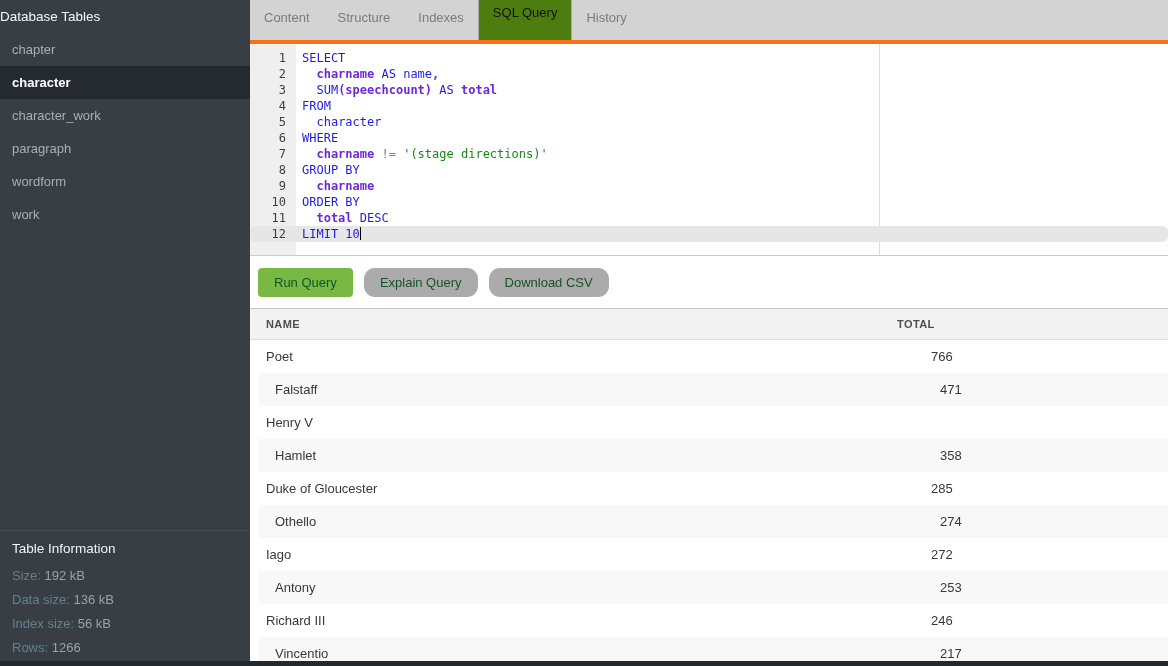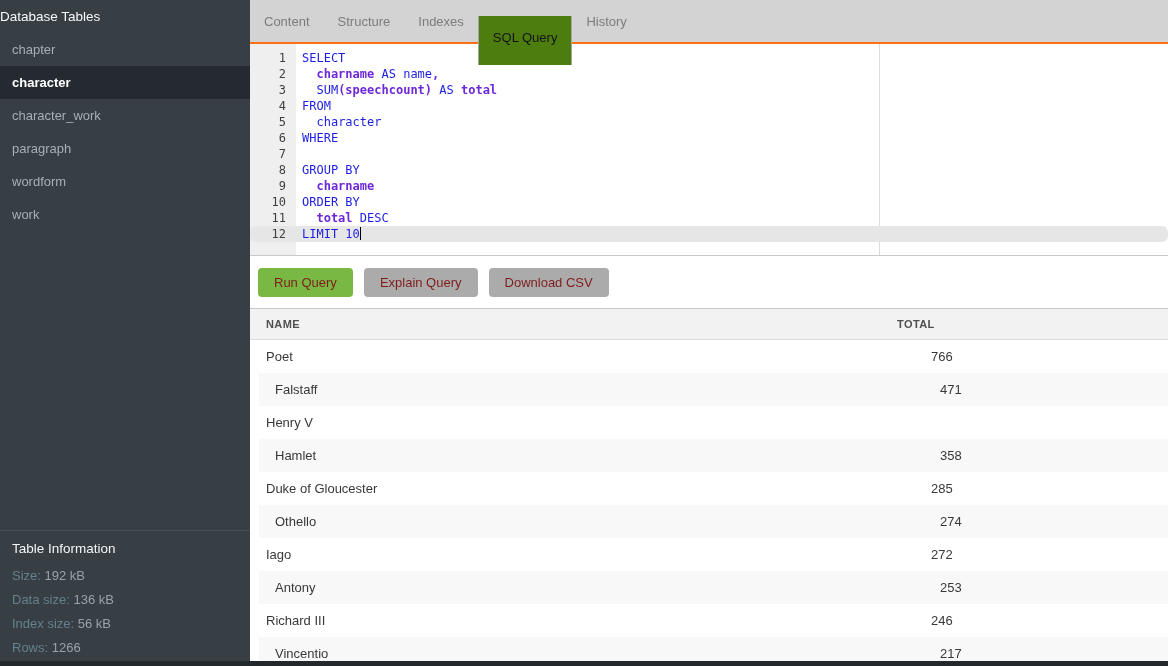--- a/index.html
+++ b/index.html
@@ -16,43 +16,43 @@
   .side-item.selected { background:#242a2f; color:#ffffff; font-weight:bold; }
   .side-info { position:absolute; left:0; right:0; bottom:6px; border-top:1px solid #454e55; padding:10px 0 0 12px; }
   .side-info-title { color:#f2f4f5; font-size:13.5px; margin-bottom:8px; }
   .info-row { font-size:13px; line-height:24px; }
   .info-label { color:#65808f; }
   .info-value { color:#9aa2a9; }
 
   
   .main { position:absolute; left:250px; top:0; width:918px; height:666px; background:#fff; }
 
-  .tabbar { height:44px; background:#d3d3d3; border-bottom:2px solid #f97316; display:flex; align-items:flex-start; position:relative; z-index:2; overflow:visible; }
+  .tabbar { height:44px; background:#d3d3d3; border-bottom:4px solid #f97316; display:flex; align-items:flex-end; position:relative; z-index:2; overflow:visible; }
   .tab { padding:0 14px; line-height:44px; height:44px; font-size:13px; color:#7c7c7c; cursor:pointer; }
   .tab.active { background:#4d7c0f; border-left:1px solid #a6a6a6; border-right:1px solid #a6a6a6; color:#141414; font-weight:normal; height:49px; position:relative; z-index:3;margin-top:16px; }
 
   
   .editor { position:relative; background:#ffffff; border-bottom:1px solid #c9c9c9; padding:6px 0 13px 0; }
   .gutter-bg { position:absolute; left:0; top:0; bottom:0; width:46px; background:#efefef; z-index:0; }
   .vruler { position:absolute; left:629px; top:0; bottom:0; width:1px; background:#dcdcdc; z-index:0; }
   .code-line { display:flex; height:16px; line-height:16px; font-family:"DejaVu Sans Mono", monospace; font-size:12px; white-space:pre; position:relative; z-index:1; }
   .code-line.active { background:#e6e6e6;border-radius:6px; }
   .gutter { flex:0 0 46px; padding-right:10px; text-align:right; color:#3f3f3f; }
   .code { padding-left:6px; }
   .tok-kw { color:#1d1de4; }
   .tok-op { color:#7f7f7f; }
   .tok-str { color:#168c16; }
   .tok-plain { color:#6d28d9;font-weight:bold; }
   .cursor { display:inline-block; width:1px; height:13px; background:#000; vertical-align:-2px; }
 
   
   .actions { padding:12px 0 11px 8px; display:flex; gap:11px; background:#fff; }
-  .btn { height:29px; padding:0 16px; border:none; border-radius:4px; font-size:13px; color:#7f1d1d; font-family:"Liberation Sans", sans-serif; cursor:pointer; }
+  .btn { height:29px; padding:0 16px; border:none; border-radius:4px; font-size:13px; color:#14532d; font-family:"Liberation Sans", sans-serif; cursor:pointer; }
   .btn.primary { background:#78b843; }
-  .btn.secondary { background:#ababab; }
+  .btn.secondary { background:#ababab;border-radius:11px; }
 
   
   .results { border-top:1px solid #c6c6c6; }
   .rheader { display:flex; height:31px; background:#f2f2f2; border-bottom:1px solid #dddddd; align-items:center; font-size:11px; font-weight:bold; color:#4f4f4f; letter-spacing:0.4px; }
   .rrow { display:flex; height:33px; align-items:center; font-size:13px; color:#383838; background:#ffffff;gap:34px; }
   .rrow.alt { background:#f8f8f8;margin-left:9px; }
   .cell-name { flex:0 0 647px; padding-left:16px; }
   .cell-total { flex:1 1 auto; }
 
   
@@ -94,21 +94,21 @@
   <div class="editor">
     <div class="gutter-bg"></div>
     <div class="vruler"></div>
     <div>
         <div class="code-line"><div class="gutter">1</div><div class="code"><span class="tok-kw">SELECT</span></div></div>
         <div class="code-line"><div class="gutter">2</div><div class="code"><span class="tok-plain">  charname </span><span class="tok-kw">AS</span><span class="tok-plain"> </span><span class="tok-kw">name</span><span class="tok-plain">,</span></div></div>
         <div class="code-line"><div class="gutter">3</div><div class="code"><span class="tok-plain">  </span><span class="tok-kw">SUM</span><span class="tok-plain">(speechcount) </span><span class="tok-kw">AS</span><span class="tok-plain"> total</span></div></div>
         <div class="code-line"><div class="gutter">4</div><div class="code"><span class="tok-kw">FROM</span></div></div>
         <div class="code-line"><div class="gutter">5</div><div class="code"><span class="tok-plain">  </span><span class="tok-kw">character</span></div></div>
         <div class="code-line"><div class="gutter">6</div><div class="code"><span class="tok-kw">WHERE</span></div></div>
-        <div class="code-line"><div class="gutter">7</div></div>
+        <div class="code-line"><div class="gutter">7</div><div class="code"><span class="tok-plain">  charname </span><span class="tok-op">!=</span><span class="tok-plain"> </span><span class="tok-str">'(stage directions)'</span></div></div>
         <div class="code-line"><div class="gutter">8</div><div class="code"><span class="tok-kw">GROUP BY</span></div></div>
         <div class="code-line"><div class="gutter">9</div><div class="code"><span class="tok-plain">  charname</span></div></div>
         <div class="code-line"><div class="gutter">10</div><div class="code"><span class="tok-kw">ORDER BY</span></div></div>
         <div class="code-line"><div class="gutter">11</div><div class="code"><span class="tok-plain">  total </span><span class="tok-kw">DESC</span></div></div>
         <div class="code-line active"><div class="gutter">12</div><div class="code"><span class="tok-kw">LIMIT 10</span><span class="cursor"></span></div></div>
       </div>
   </div>
 
   <div class="actions">
       <button class="btn primary">Run Query</button>

